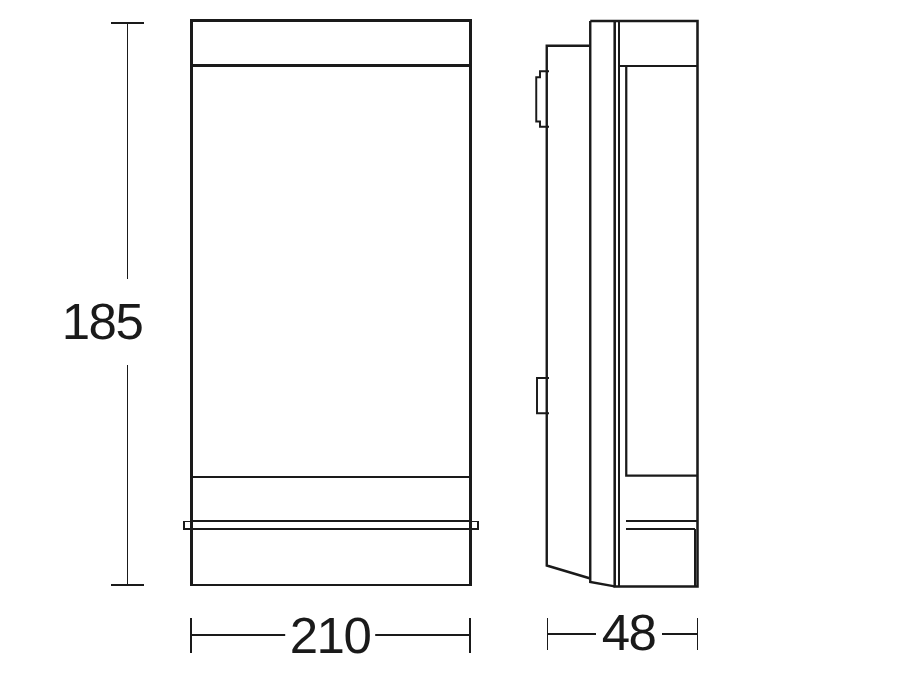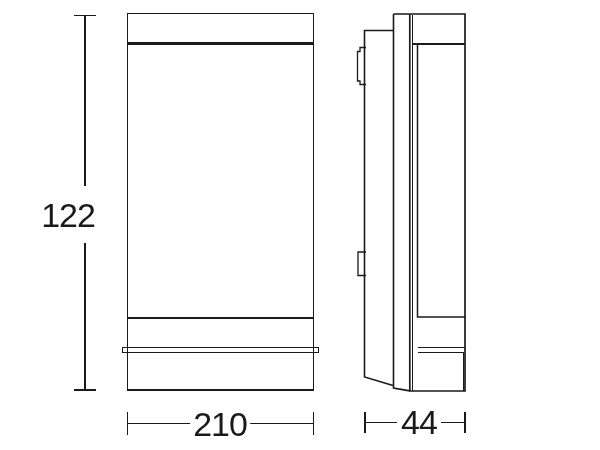--- a/index.html
+++ b/index.html
@@ -91,16 +91,16 @@
     </g>
 
     <g stroke="#1a1a1a" fill="none" stroke-width="1.3">
       <line x1="365" y1="422.5" x2="397" y2="422.5" shape-rendering="crispEdges"></line>
       <line x1="441" y1="422.5" x2="465" y2="422.5" shape-rendering="crispEdges"></line>
       <line x1="365" y1="412" x2="365" y2="433" shape-rendering="crispEdges"></line>
       <line x1="465" y1="412" x2="465" y2="433" shape-rendering="crispEdges"></line>
     </g>
   </svg>
 
-  <span class="dim-label dim-height">122</span>
+  <span class="dim-label dim-height">185</span>
   <span class="dim-label dim-width">210</span>
-  <span class="dim-label dim-depth">44</span>
+  <span class="dim-label dim-depth">48</span>
 </div>
 
 </body></html>

